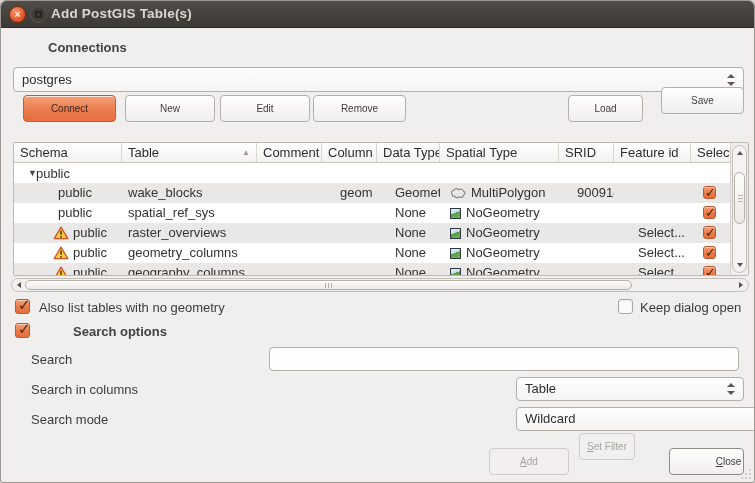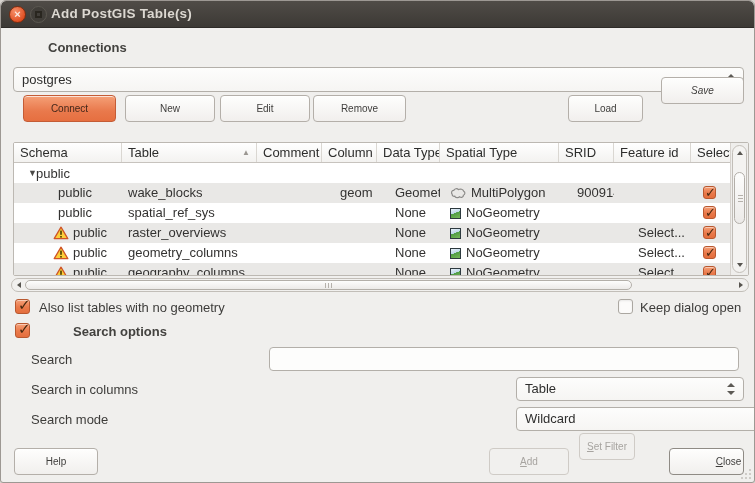--- a/index.html
+++ b/index.html
@@ -115,21 +115,21 @@
         <i class="up"></i>
         <i class="dn"></i>
       </span>
   </div>
 
   <div class="btn primary" style="left:22px;top:94px;width:93px;">Connect</div>
   <div class="btn" style="left:124px;top:94px;width:90px;">New</div>
   <div class="btn" style="left:219px;top:94px;width:90px;">Edit</div>
   <div class="btn" style="left:312px;top:94px;width:93px;">Remove</div>
   <div class="btn" style="left:567px;top:94px;width:75px;">Load</div>
-  <div class="btn" style="left:660px;top:76px;width:83px;font-style:italic;">Save</div>
+  <div class="btn" style="left:660px;top:86px;width:83px;">Save</div>
 
   <div class="tframe">
     <div class="tmain">
       <div class="thead">
         <div class="th"><span>Schema</span></div>
         <div class="th"><span>Table</span><span class="sort">▲</span></div>
         <div class="th"><span>Comment</span></div>
         <div class="th"><span>Column</span></div>
         <div class="th"><span>Data Type</span></div>
         <div class="th"><span>Spatial Type</span></div>
@@ -314,21 +314,20 @@
 
   <div class="lbl" style="left:30px;top:411px;">Search mode</div>
   <div class="combo" style="left:515px;top:406px;width:256px;height:24px;line-height:22px;">
     <span>Wildcard</span>
     <span class="spin">
         <i class="up"></i>
         <i class="dn"></i>
       </span>
   </div>
 
-  <div class="btn" style="left:13px;top:447px;width:84px;">Help</div>
   <div class="btn disabled ulf" style="left:488px;top:447px;width:80px;">Add</div>
   <div class="btn disabled ulf" style="left:578px;top:432px;width:56px;">Set Filter</div>
   <div class="btn default ulf" style="left:668px;top:447px;width:75px;">Close</div>
 
   <div class="resize-grip">
     <i style="right:0;bottom:0;"></i>
       <i style="right:4px;bottom:0;"></i>
       <i style="right:8px;bottom:0;"></i>
     <i style="right:0;bottom:4px;"></i>
       <i style="right:4px;bottom:4px;"></i>

